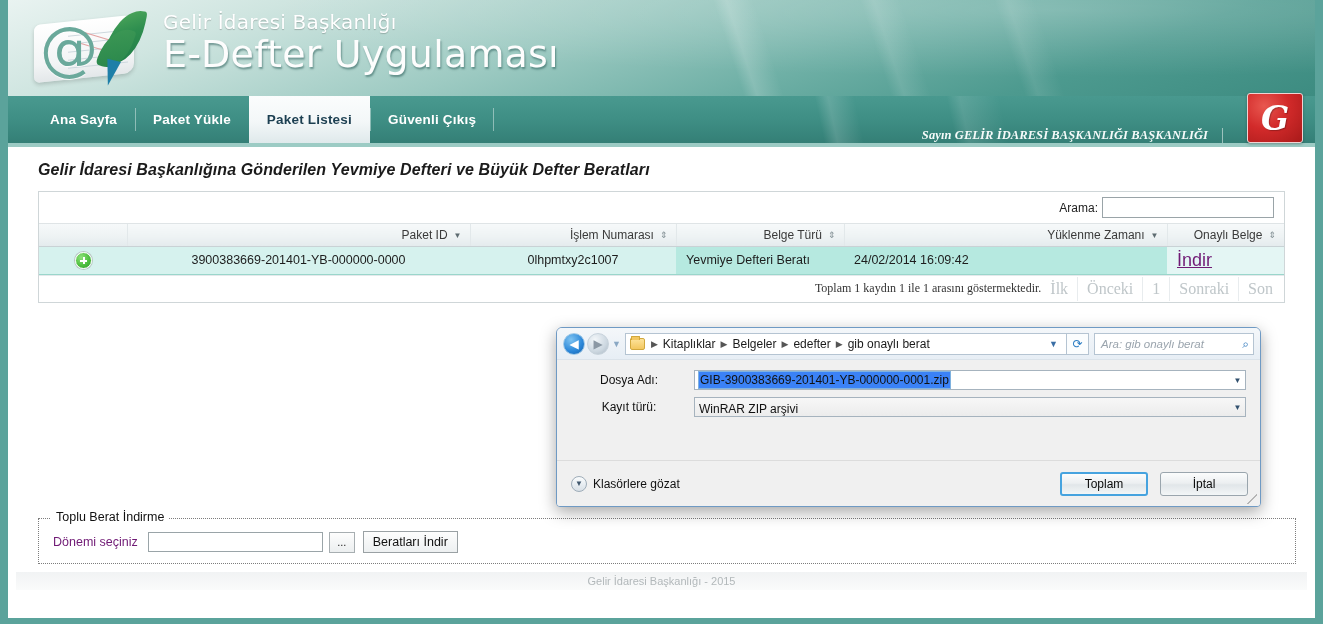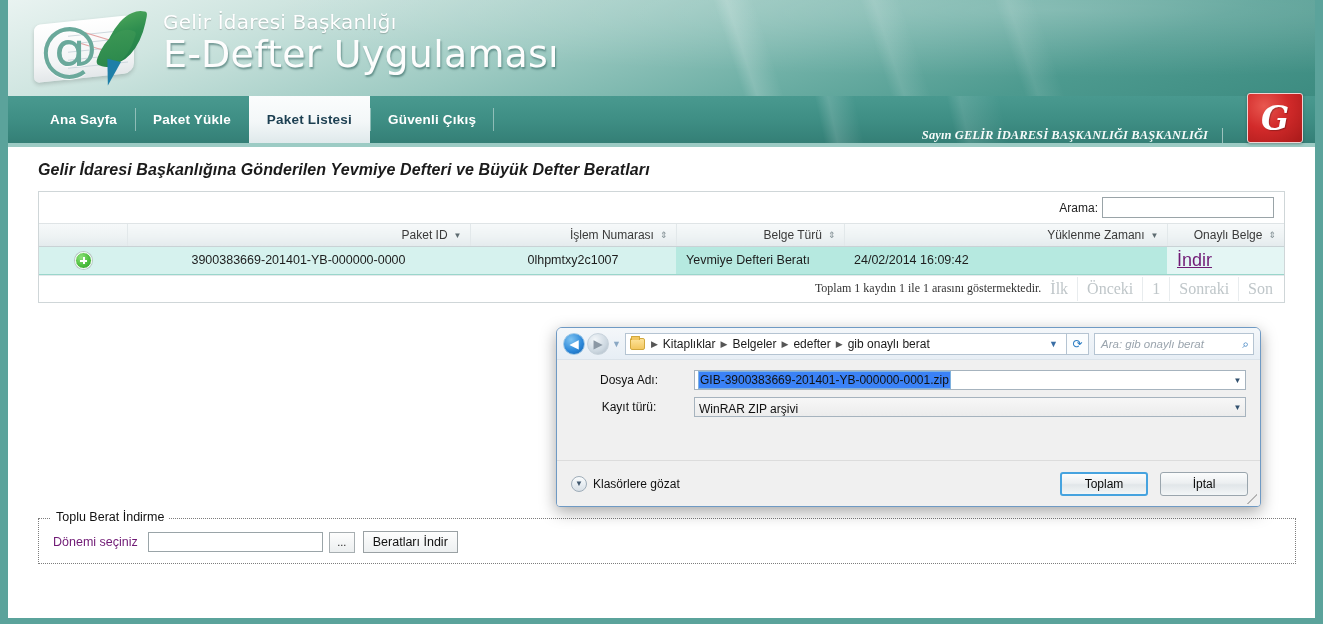--- a/index.html
+++ b/index.html
@@ -652,20 +652,23 @@
   <div id="toplu">
     <div class="legend">Toplu Berat İndirme</div>
     <div class="row">
       <span class="lbl">Dönemi seçiniz</span>
       <input id="donem-input" type="text" value="" style="">
       <button class="btn-small">...</button>
       <button class="btn-med">Beratları İndir</button>
     </div>
   </div>
 
+  <div id="footer">
+    <span>Gelir İdaresi Başkanlığı - 2015</span>
+  </div>
 
   <div id="dialog">
 
 
     <div id="dlg-navbar">
       <div class="navcircle" id="back-btn">◀</div>
       <div class="navcircle" id="fwd-btn">▶</div>
       <span id="recent-caret">▼</span>
 
       <div id="breadcrumb">

